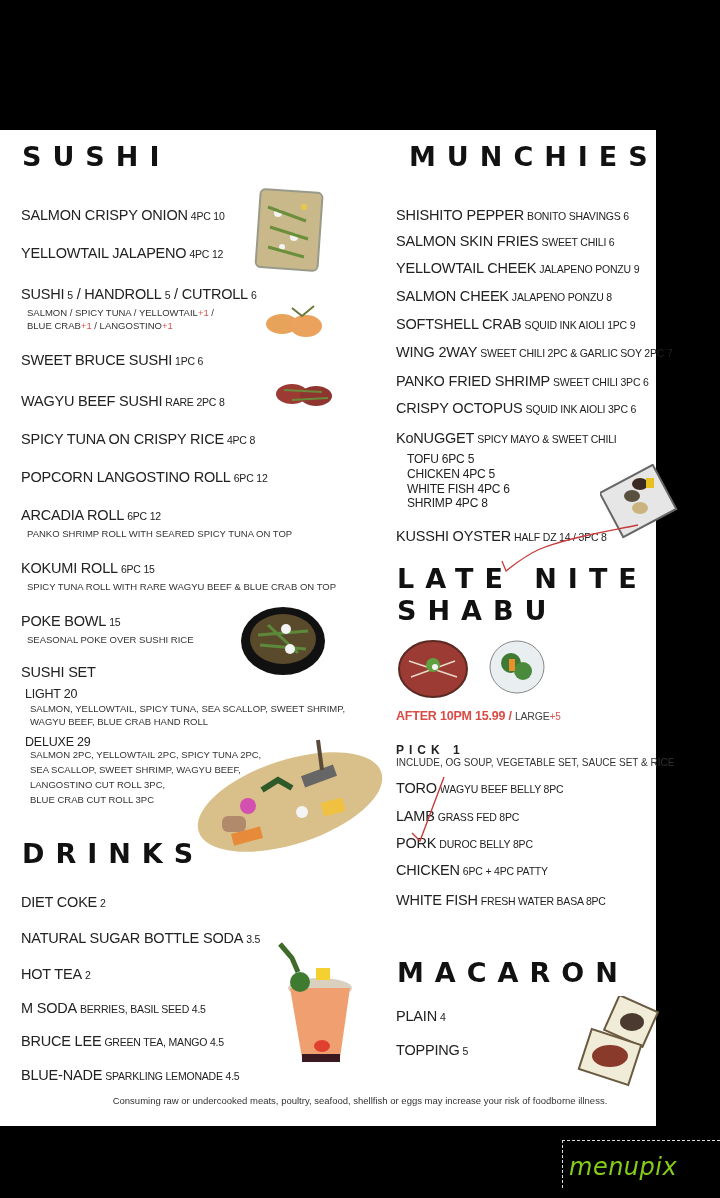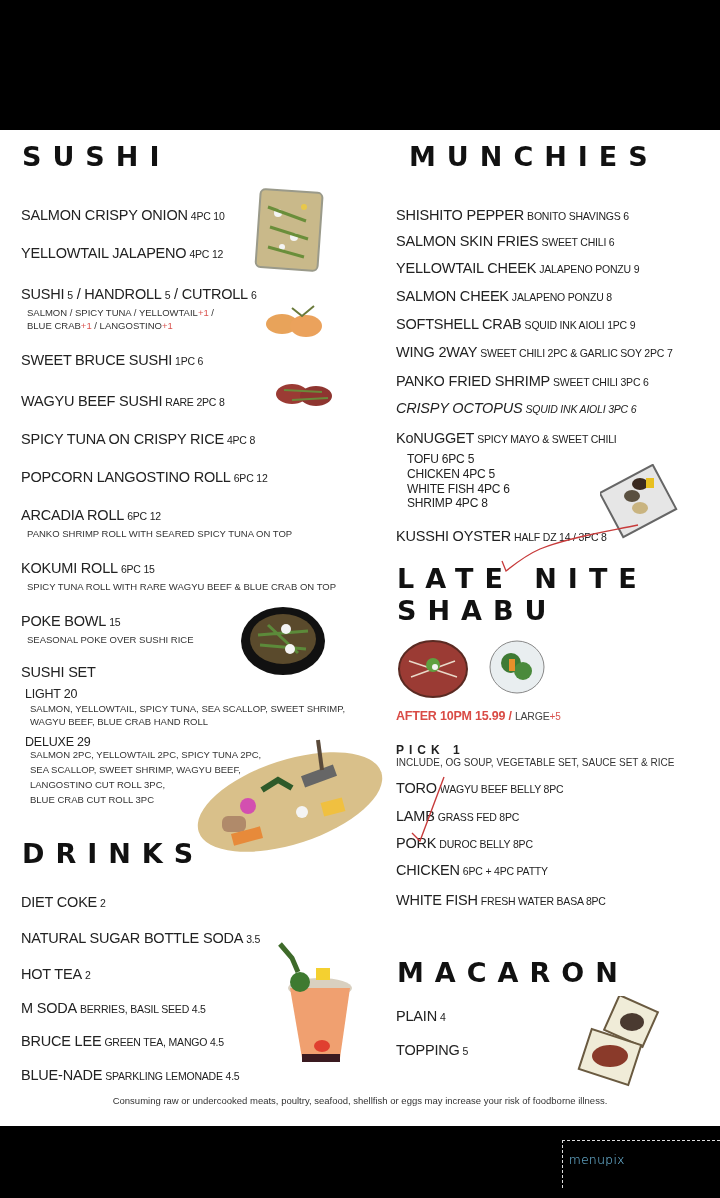--- a/index.html
+++ b/index.html
@@ -1,32 +1,32 @@
 <!DOCTYPE html>
 <html><head>
   <meta charset="utf-8">
   <style>
     * { box-sizing: border-box; margin: 0; padding: 0; }
     html, body { width: 720px; height: 1198px; background: #000; overflow: hidden; }
     body { position: relative; font-family: "DejaVu Sans", "Liberation Sans", sans-serif; color: #222; }
     .top-bar { position: absolute; left: 0; top: 0; width: 720px; height: 130px; background: #000; }
-    .page { position: absolute; left: 0; top: 130px; width: 720px; height: 996px; background: #fff; }
+    .page { position: absolute; left: 0; top: 130px; width: 656px; height: 996px; background: #fff; }
     .bottom-bar { position: absolute; left: 0; top: 1126px; width: 720px; height: 72px; background: #000; }
     .heading { position: absolute; font-family: "DejaVu Sans", sans-serif; font-weight: bold; font-size: 27px; letter-spacing: 11px; color: #111; line-height: 30px; white-space: nowrap; }
     .item { position: absolute; white-space: nowrap; font-size: 14px; letter-spacing: -0.2px; color: #222; line-height: 16px; font-family: "Liberation Sans", sans-serif; text-align: center; }
     .item .name { font-size: 14.5px; }
     .item .sub { font-size: 10.5px; margin-left: 3px; }
     .desc { position: absolute; white-space: nowrap; font-size: 9.5px; color: #333; line-height: 13px; font-family: "Liberation Sans", sans-serif; }
     .red { color: #d9534f; }
     .red-strong { color: #d94b45; font-weight: bold; }
     .disclaimer { position: absolute; left: 0; width: 720px; text-align: center; top: 965px; font-size: 9.5px; color: #333; font-family: "Liberation Sans", sans-serif; }
 
     .photo { position: absolute; }
     .logo-box { position: absolute; left: 562px; top: 14px; width: 158px; height: 48px; border-top: 1px dashed #ddd; border-left: 1px dashed #ddd; }
-    .logo-text { position: absolute; left: 6px; top: 12px; color: #7dd3fc; font-size: 12px; font-family: "DejaVu Sans", sans-serif; letter-spacing: 0.5px; font-weight: 200; }
+    .logo-text { position: absolute; left: 6px; top: 12px; color: #84cc16; font-size: 24px; font-family: "DejaVu Sans", sans-serif; letter-spacing: 0.5px; font-weight: 200; font-style: italic; }
   </style>
 </head>
 <body>
 
 <div class="top-bar"></div>
 
 <div class="page">
 
   <div class="heading" style="left:22px; top:12px;">SUSHI</div>
 
@@ -118,21 +118,21 @@
   </div>
   <div class="item" style="left:396px; top:186px;">
     <span class="name">SOFTSHELL CRAB</span><span class="sub">SQUID INK AIOLI 1PC 9</span>
   </div>
   <div class="item" style="left:396px; top:214px;">
     <span class="name">WING 2WAY</span><span class="sub">SWEET CHILI 2PC &amp; GARLIC SOY 2PC 7</span>
   </div>
   <div class="item" style="left:396px; top:243px;">
     <span class="name">PANKO FRIED SHRIMP</span><span class="sub">SWEET CHILI 3PC 6</span>
   </div>
-  <div class="item" style="left:396px; top:270px;font-style:italic;">
+  <div class="item" style="left:396px; top:270px;">
     <span class="name">CRISPY OCTOPUS</span><span class="sub">SQUID INK AIOLI 3PC 6</span>
   </div>
   <div class="item" style="left:396px; top:300px;">
     <span class="name">KoNUGGET</span><span class="sub">SPICY MAYO &amp; SWEET CHILI</span>
   </div>
   <div class="item" style="left:407px; top:322px; font-size:12px; line-height:14px;">TOFU 6PC 5</div>
   <div class="item" style="left:407px; top:337px; font-size:12px; line-height:14px;">CHICKEN 4PC 5</div>
   <div class="item" style="left:407px; top:352px; font-size:12px; line-height:14px;">WHITE FISH 4PC 6</div>
   <div class="item" style="left:407px; top:366px; font-size:12px; line-height:14px;">SHRIMP 4PC 8</div>
   <div class="item" style="left:396px; top:398px;">

